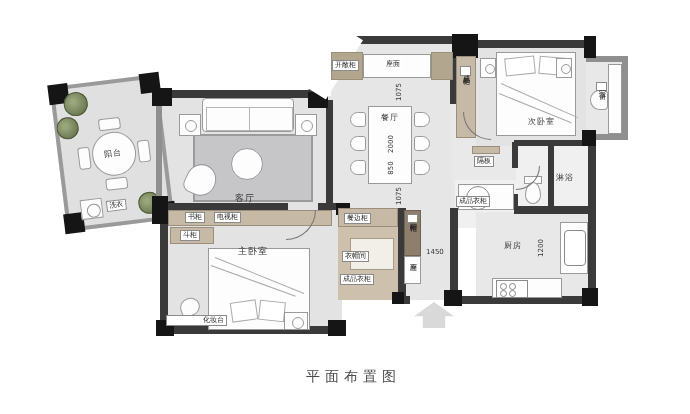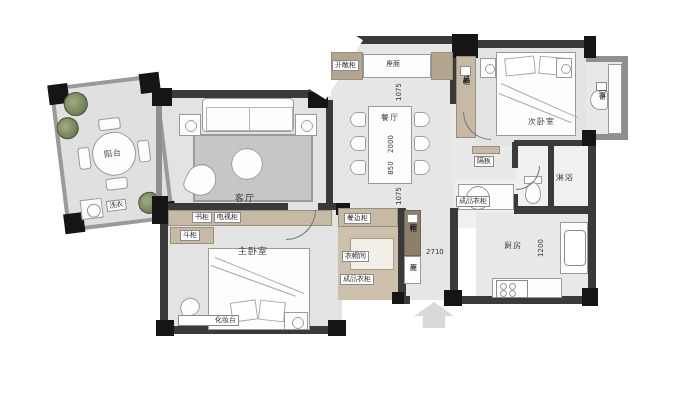--- a/index.html
+++ b/index.html
@@ -115,37 +115,37 @@
       <div class="abs circle" style="left:5px;top:5px;width:10px;height:10px;border:1px solid #9a9a9a;"></div>
     </div>
   <div class="furn z11" style="left:295px;top:114px;width:22px;height:22px;">
       <div class="abs circle" style="left:5px;top:5px;width:10px;height:10px;border:1px solid #9a9a9a;"></div>
     </div>
   <div class="furn circle z11" style="left:231px;top:148px;width:32px;height:32px;"></div>
   <div class="furn z11" style="left:186px;top:164px;width:30px;height:32px;border-radius:50% 50% 50% 8px;transform:rotate(25deg);"></div>
   <div class="room-label" style="left:235px;top:183px;margin-top:9px;">客厅</div>
 
   <div class="wood z11" style="left:168px;top:210px;width:164px;height:16px;"></div>
-  <div class="label-box" style="left:192px;top:212px;">书柜</div>
+  <div class="label-box" style="left:185px;top:212px;">书柜</div>
   <div class="label-box" style="left:214px;top:212px;">电视柜</div>
   <div class="wood z11" style="left:170px;top:227px;width:44px;height:17px;"></div>
   <div class="label-box" style="left:180px;top:230px;">斗柜</div>
 
   <div class="furn z10" style="left:208px;top:248px;width:102px;height:82px;">
     <div class="abs" style="left:22px;top:52px;width:24px;height:18px;border:1px solid #aaa;transform:rotate(-8deg);background:#fff;"></div>
     <div class="abs" style="left:50px;top:52px;width:24px;height:18px;border:1px solid #aaa;transform:rotate(6deg);background:#fff;"></div>
     <div class="blanket" style="left:6px;top:8px;width:96px;transform:rotate(22deg);"></div>
     <div class="blanket" style="left:2px;top:16px;width:90px;transform:rotate(20deg);"></div>
   </div>
   <div class="room-label" style="left:238px;top:245px;">主卧室</div>
   <div class="furn z11" style="left:284px;top:312px;width:24px;height:18px;">
       <div class="abs circle" style="left:7px;top:4px;width:10px;height:10px;border:1px solid #9a9a9a;"></div>
     </div>
   <div class="furn z11" style="left:180px;top:298px;width:20px;height:18px;border-radius:50% 50% 50% 4px;transform:rotate(-20deg);"></div>
-  <div class="label-box" style="left:178px;top:315px;padding-left:36px;">化妆台</div>
+  <div class="label-box" style="left:166px;top:315px;padding-left:36px;">化妆台</div>
 
   <div class="arc" style="left:286px;top:210px;width:30px;height:30px;border-radius:0 0 100% 0;border-left:none;border-right:1px solid #777;"></div>
 
   <div class="wood z10" style="left:338px;top:208px;width:60px;height:19px;"></div>
   <div class="label-box" style="left:344px;top:213px;">餐边柜</div>
   <div class="abs z10" style="left:350px;top:238px;width:42px;height:30px;background:#f2efe9;border:1px solid #a79a86;"></div>
   <div class="label-box" style="left:342px;top:251px;">衣帽间</div>
   <div class="label-box" style="left:340px;top:274px;">成品衣柜</div>
 
   <div class="wood z10" style="left:331px;top:52px;width:32px;height:28px;background:#b3a68f;"></div>
@@ -163,21 +163,21 @@
   <div class="room-label" style="left:381px;top:112px;font-size:8px;">餐厅</div>
   <div class="dim dim-v" style="left:390px;top:88px;">1075</div>
   <div class="dim dim-v" style="left:382px;top:140px;">2000</div>
   <div class="dim dim-v" style="left:384px;top:164px;">850</div>
   <div class="dim dim-v" style="left:390px;top:192px;">1075</div>
 
   <div class="wooddark z10" style="left:404px;top:210px;width:17px;height:46px;"></div>
   <div class="label-box vtext" style="left:407px;top:214px;padding:2px 0;">鞋帽柜</div>
   <div class="furn z10" style="left:404px;top:256px;width:17px;height:28px;"></div>
   <div class="room-label vtext" style="left:408px;top:258px;font-size:7px;">座面</div>
-  <div class="dim" style="left:426px;top:248px;">2710</div>
+  <div class="dim" style="left:426px;top:248px;">1450</div>
 
   <div class="abs" style="left:414px;top:302px;width:40px;height:26px;background:#d9d9d9;clip-path:polygon(50% 0,100% 55%,78% 55%,78% 100%,22% 100%,22% 55%,0 55%);z-index:20;"></div>
 
   <div class="wood z10" style="left:456px;top:56px;width:20px;height:82px;"></div>
   <div class="label-box vtext" style="left:460px;top:66px;padding:2px 0;">成品衣柜</div>
   <div class="furn z10" style="left:496px;top:52px;width:80px;height:84px;">
     <div class="abs" style="left:8px;top:4px;width:28px;height:16px;border:1px solid #aaa;transform:rotate(-6deg);background:#fff;"></div>
     <div class="abs" style="left:42px;top:4px;width:28px;height:16px;border:1px solid #aaa;transform:rotate(5deg);background:#fff;"></div>
     <div class="blanket" style="left:4px;top:30px;width:84px;transform:rotate(24deg);"></div>
     <div class="blanket" style="left:2px;top:40px;width:78px;transform:rotate(22deg);"></div>
@@ -211,13 +211,14 @@
   <div class="furn z10" style="left:492px;top:278px;width:70px;height:20px;"></div>
   <div class="abs z11" style="left:496px;top:280px;width:30px;height:16px;border:1px solid #8a8a8a;background:#fff;">
     <div class="abs circle" style="left:3px;top:2px;width:5px;height:5px;border:1px solid #888;"></div>
     <div class="abs circle" style="left:12px;top:2px;width:5px;height:5px;border:1px solid #888;"></div>
     <div class="abs circle" style="left:3px;top:9px;width:5px;height:5px;border:1px solid #888;"></div>
     <div class="abs circle" style="left:12px;top:9px;width:5px;height:5px;border:1px solid #888;"></div>
   </div>
   <div class="room-label" style="left:504px;top:240px;font-size:8px;">厨房</div>
   <div class="dim dim-v" style="left:532px;top:244px;">1200</div>
 
+  <div class="title" style="left:306px;top:368px;">平面布置图</div>
 </div>
 
 </body></html>

